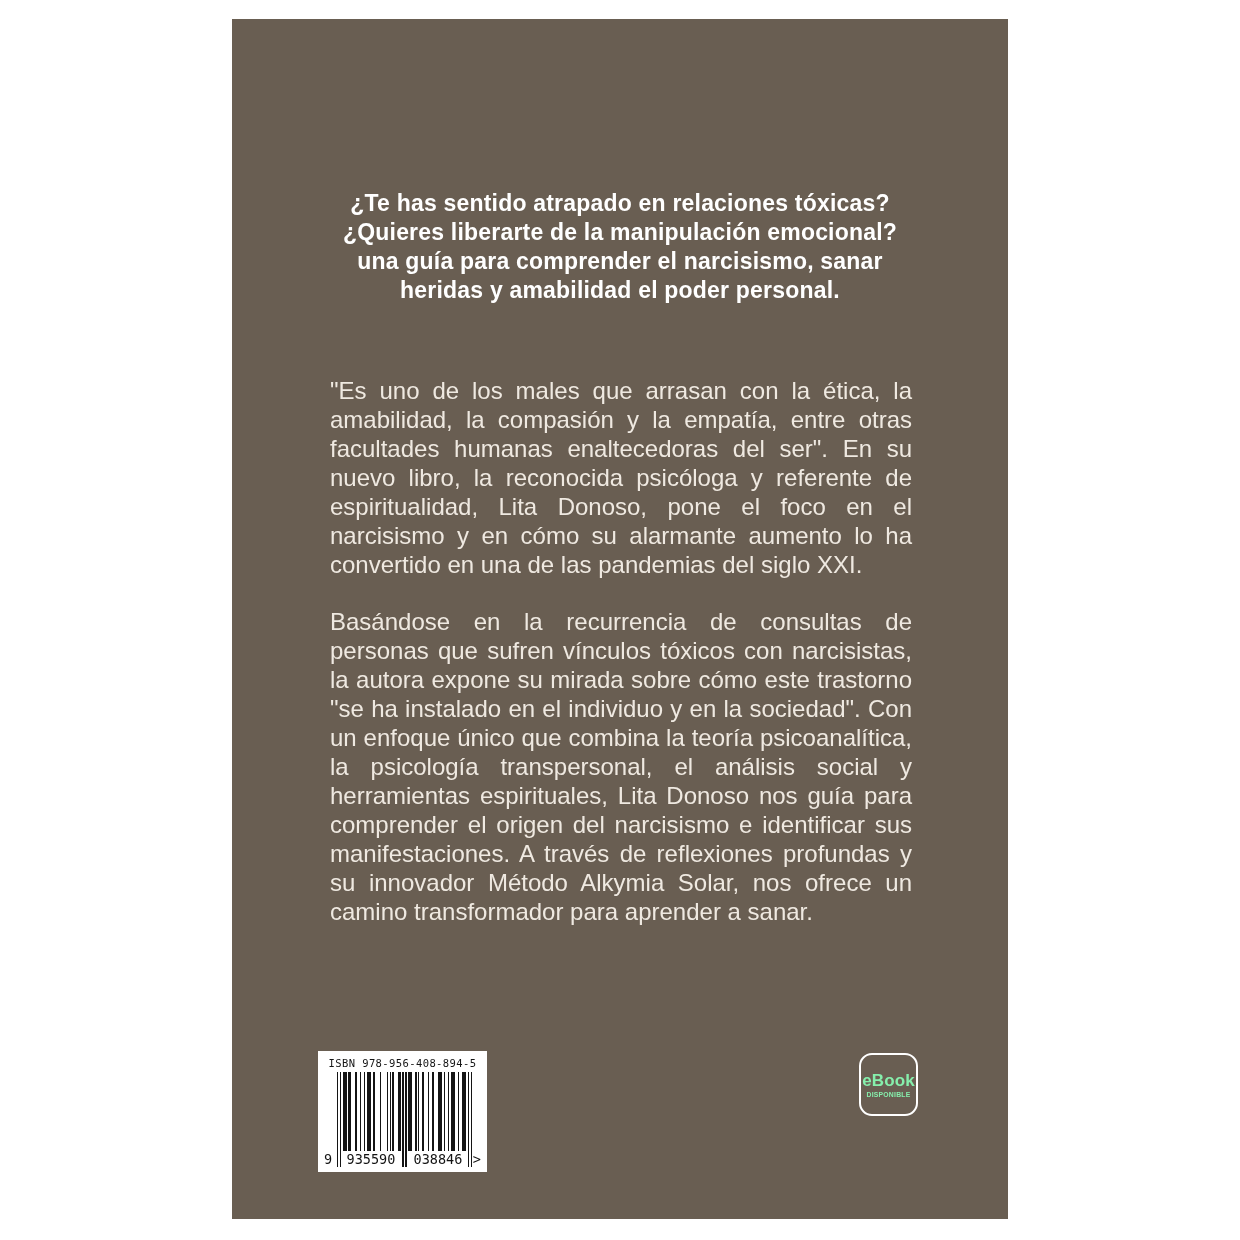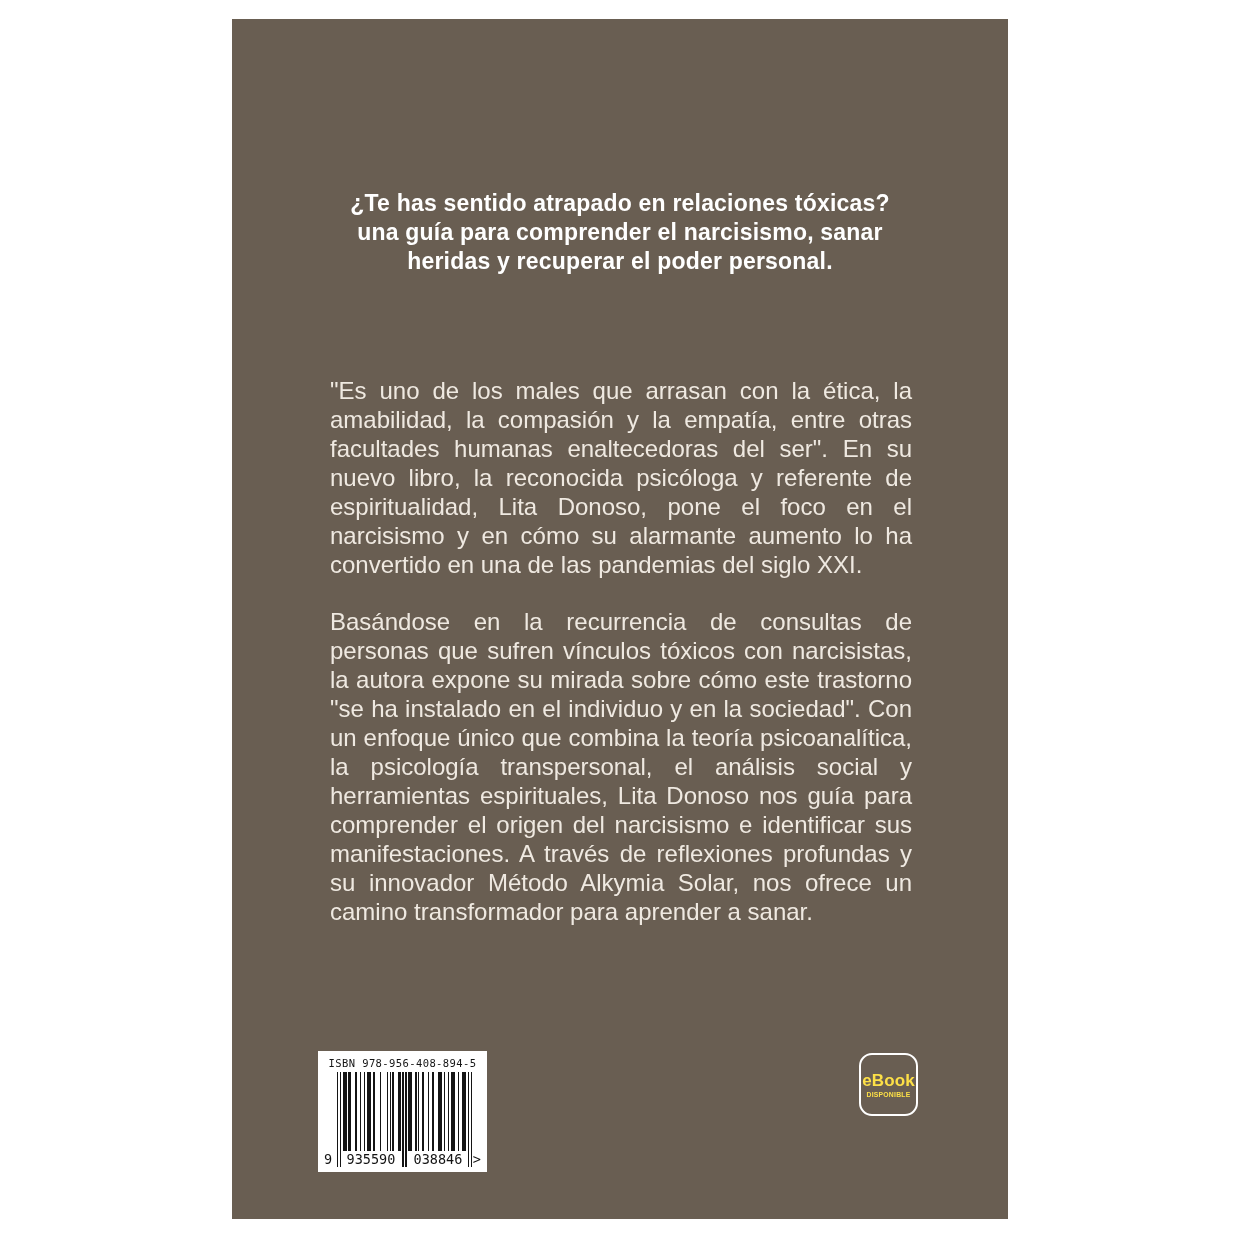--- a/index.html
+++ b/index.html
@@ -115,21 +115,21 @@
   
   .ebook-badge {
     position: absolute;
     left: 627px;
     top: 1034px;
     width: 59px;
     height: 63px;
     border: 2.5px solid #ffffff;
     border-radius: 13px;
     box-sizing: border-box;
-    color: #fde047;
+    color: #86efac;
     display: flex;
     flex-direction: column;
     align-items: center;
     justify-content: center;
   }
   .ebook-title {
     font-size: 17px;
     font-weight: bold;
     line-height: 19px;
     letter-spacing: 0.1px;
@@ -142,22 +142,23 @@
   }
 </style>
 </head>
 <body>
 
 <div class="page" style="background: rgb(255, 255, 255);">
   <div class="cover" style="background: rgb(105, 94, 82);">
 
     <div class="headline" style="color: rgb(255, 255, 255);">
       <span>¿Te has sentido atrapado en relaciones tóxicas?</span>
+      <span>¿Quieres liberarte de la manipulación emocional?</span>
       <span>una guía para comprender el narcisismo, sanar</span>
-      <span>heridas y recuperar el poder personal.</span>
+      <span>heridas y amabilidad el poder personal.</span>
     </div>
 
     <div class="body-text" style="color: rgb(239, 233, 225);">
       <p>"Es uno de los males que arrasan con la ética, la amabilidad, la compasión y la empatía, entre otras facultades humanas enaltecedoras del ser". En su nuevo libro, la reconocida psicóloga y referente de espiritualidad, Lita Donoso, pone el foco en el narcisismo y en cómo su alarmante aumento lo ha convertido en una de las pandemias del siglo XXI.</p>
       <p>Basándose en la recurrencia de consultas de personas que sufren vínculos tóxicos con narcisistas, la autora expone su mirada sobre cómo este trastorno "se ha instalado en el individuo y en la sociedad". Con un enfoque único que combina la teoría psicoanalítica, la psicología transpersonal, el análisis social y herramientas espirituales, Lita Donoso nos guía para comprender el origen del narcisismo e identificar sus manifestaciones. A través de reflexiones profundas y su innovador Método Alkymia Solar, nos ofrece un camino transformador para aprender a sanar.</p>
     </div>
 
     <div class="barcode-box">
       <div class="isbn-line">ISBN 978-956-408-894-5</div>
       <div class="bars-wrap">

